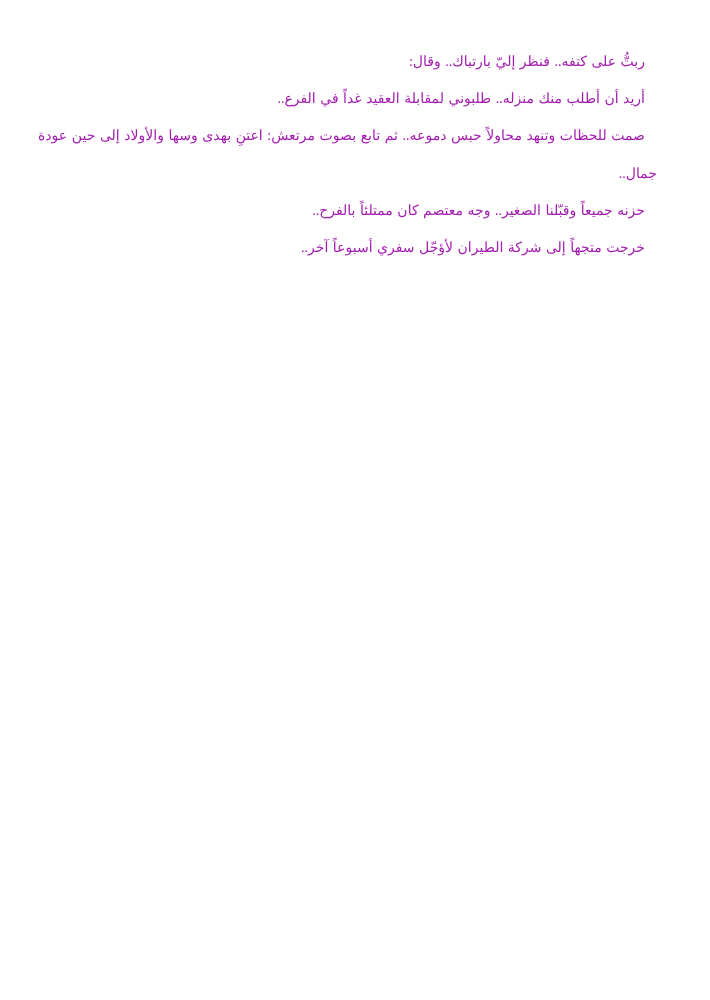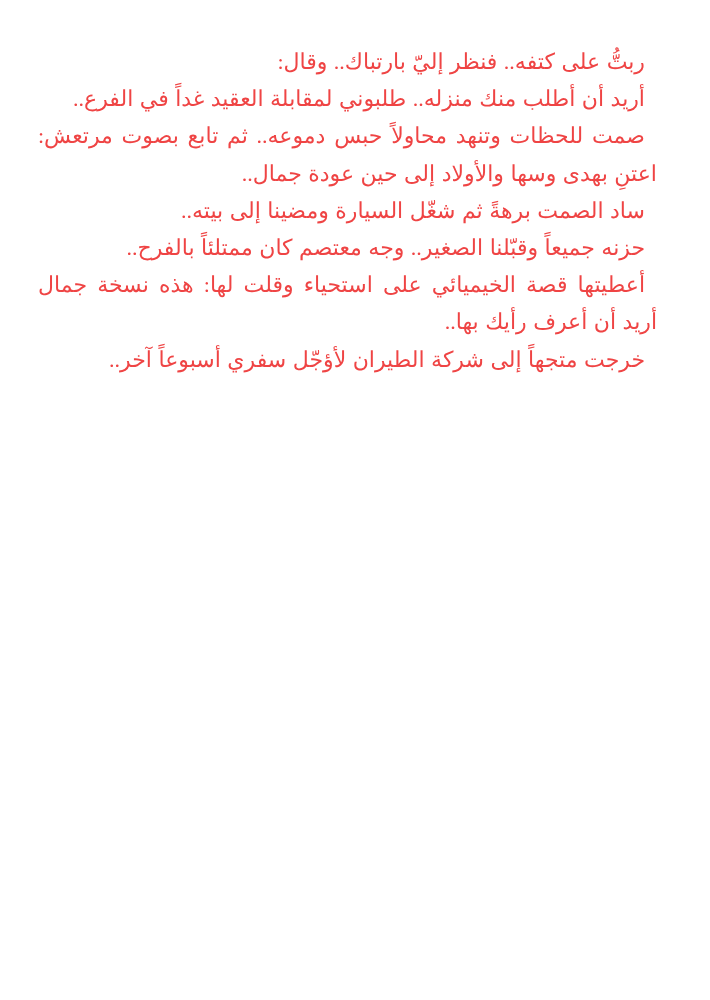--- a/index.html
+++ b/index.html
@@ -18,39 +18,37 @@
     width: 710px;
     height: 1000px;
     background: #ffffff;
     box-sizing: border-box;
   }
   .text-block {
     direction: rtl;
     unicode-bidi: embed;
     box-sizing: border-box;
     padding: 43px 53px 0 38px;
-    color: #ef4444;
-    font-size: 22px;
+    color: #a21caf;
+    font-size: 14px;
     line-height: 37.2px;
   }
   .text-block p {
     margin: 0;
     padding: 0;
     text-align: justify;
     text-align-last: right;
     text-indent: 12px;
     word-spacing: 1px;
   }
 </style>
 </head>
 <body>
 
 <div class="page">
   <div class="text-block" dir="rtl" lang="ar" id="text-block">
       <p>ربتُّ على كتفه.. فنظر إليّ بارتباك.. وقال:</p>
       <p>أريد أن أطلب منك منزله.. طلبوني لمقابلة العقيد غداً في الفرع..</p>
       <p>صمت للحظات وتنهد محاولاً حبس دموعه.. ثم تابع بصوت مرتعش: اعتنِ بهدى وسها والأولاد إلى حين عودة جمال..</p>
-      <p>ساد الصمت برهةً ثم شغّل السيارة ومضينا إلى بيته..</p>
       <p>حزنه جميعاً وقبّلنا الصغير.. وجه معتصم كان ممتلئاً بالفرح..</p>
-      <p>أعطيتها قصة الخيميائي على استحياء وقلت لها: هذه نسخة جمال أريد أن أعرف رأيك بها..</p>
       <p>خرجت متجهاً إلى شركة الطيران لأؤجّل سفري أسبوعاً آخر..</p>
     </div>
 </div>
 
 </body></html>

